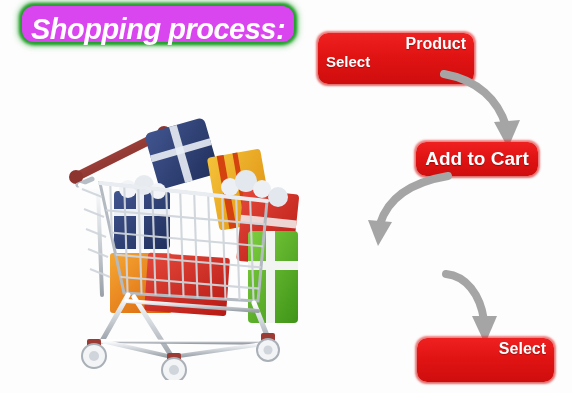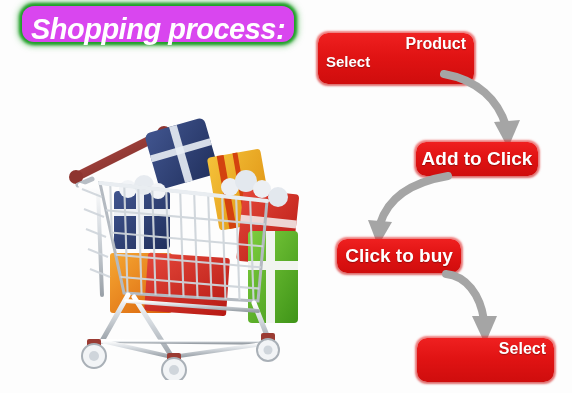--- a/index.html
+++ b/index.html
@@ -273,31 +273,28 @@
     <span class="node-label line2">Product</span>
     <span class="node-label line1">Select</span>
   </div>
 
   <svg class="arrow-svg" id="arrow-1" viewBox="0 0 110 80">
     <path d="M4 4 C 38 10, 58 30, 66 56" stroke="#a5a5a5" stroke-width="8" fill="none" stroke-linecap="round"></path>
     <path d="M54 52 L68 78 L80 50 Z" fill="#a5a5a5"></path>
   </svg>
 
   <div class="node node-single" id="node-addcart">
-    <span class="node-label line1">Add to Click</span>
+    <span class="node-label line1">Add to Cart</span>
   </div>
 
   <svg class="arrow-svg" id="arrow-2" viewBox="0 0 110 75">
     <path d="M96 4 C 60 10, 36 26, 28 52" stroke="#a5a5a5" stroke-width="8" fill="none" stroke-linecap="round"></path>
     <path d="M16 48 L26 74 L40 50 Z" fill="#a5a5a5"></path>
   </svg>
 
-  <div class="node node-single" id="node-clickbuy">
-    <span class="node-label line1">Click to buy</span>
-  </div>
 
   <svg class="arrow-svg" id="arrow-3" viewBox="0 0 100 78">
     <path d="M6 6 C 26 8, 40 26, 44 52" stroke="#a5a5a5" stroke-width="8" fill="none" stroke-linecap="round"></path>
     <path d="M32 48 L45 76 L57 48 Z" fill="#a5a5a5"></path>
   </svg>
 
   <div class="node node-stagger" id="node-confirm">
     <span class="node-label line2">Select</span>
   </div>
 

